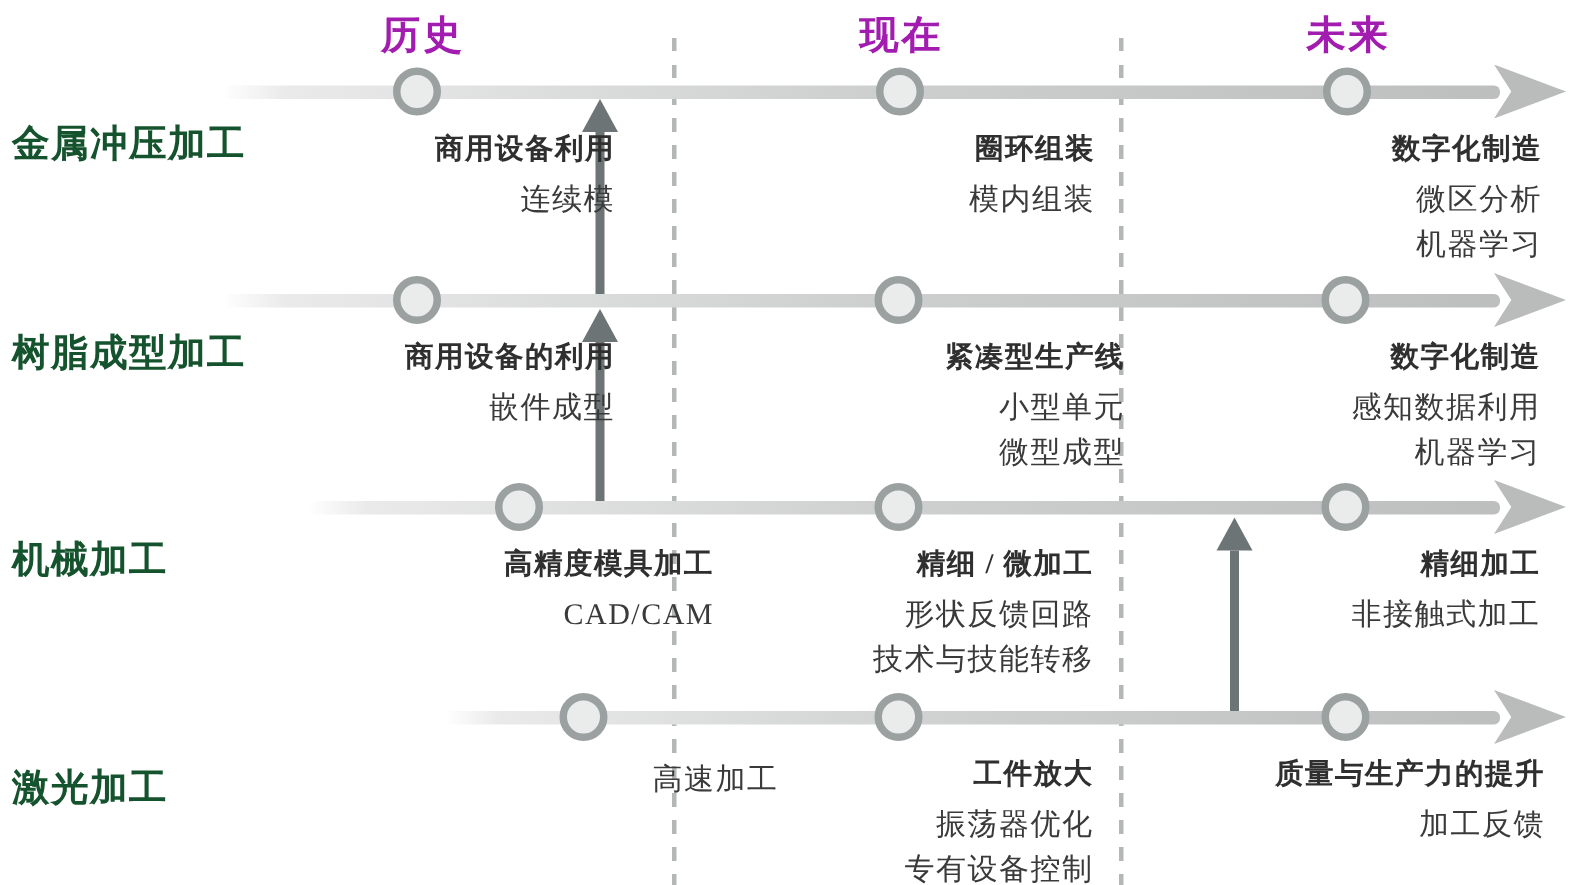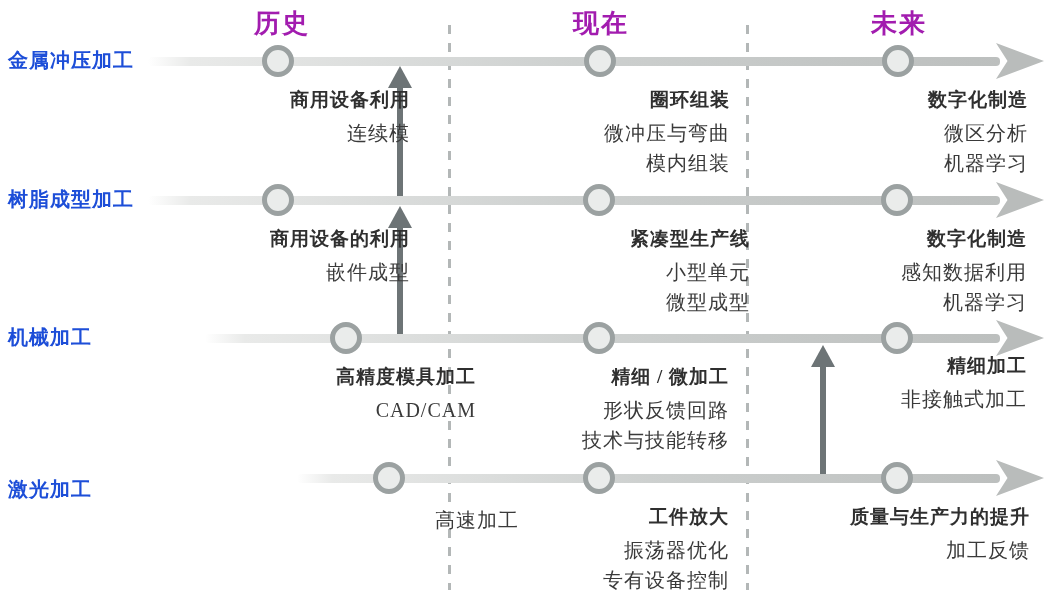--- a/index.html
+++ b/index.html
@@ -9,22 +9,22 @@
   }
   .period-header{
     position:absolute;top:6px;transform:translateX(-50%);
     font-size:26px;font-weight:bold;color:#a21caf;letter-spacing:2px;white-space:nowrap;
   }
   .divider{
     position:absolute;top:25px;height:565px;width:3px;
     background:repeating-linear-gradient(to bottom,#b3b7b7 0 9px,transparent 9px 18px);
   }
   .row-label{
-    position:absolute;left:8px;font-size:20px;font-weight:bold;color:#1d4ed8;
-    letter-spacing:1px;white-space:nowrap;
+    position:absolute;left:8px;font-size:25px;font-weight:bold;color:#14532d;
+    letter-spacing:1px;white-space:nowrap;margin-top:32px;
   }
   .track{
     position:absolute;height:9px;border-radius:4px;
     background:linear-gradient(to right,rgba(238,239,238,0) 0,#e9eae9 5%,#cdd0cf 50%,#bcbfbe 100%);
   }
   .track-head{
     position:absolute;width:48px;height:36px;background:#b9bcbb;
     clip-path:polygon(0 0,100% 50%,0 100%,24% 50%);
   }
   .node{
@@ -77,21 +77,20 @@
   <div class="track-head" style="left:996px;top:43px"></div>
   <div class="node" style="left:262px;top:45px"></div>
   <div class="node" style="left:584px;top:45px"></div>
   <div class="node" style="left:882px;top:45px"></div>
   <div class="milestone" style="left:280px;top:88px">
     <div class="ms-title">商用设备利用</div>
     <div class="ms-line">连续模</div>
   </div>
   <div class="milestone" style="left:600px;top:88px">
     <div class="ms-title">圈环组装</div>
-    <div class="ms-line">微冲压与弯曲</div>
     <div class="ms-line">模内组装</div>
   </div>
   <div class="milestone" style="left:898px;top:88px">
     <div class="ms-title">数字化制造</div>
     <div class="ms-line">微区分析</div>
     <div class="ms-line">机器学习</div>
   </div>
 
   <div class="row-label" style="top:186px">树脂成型加工</div>
   <div class="track" style="left:148px;top:196px;width:852px"></div>
@@ -122,21 +121,21 @@
   <div class="node" style="left:881px;top:322px"></div>
   <div class="milestone" style="left:346px;top:365px">
     <div class="ms-title">高精度模具加工</div>
     <div class="ms-line">CAD/CAM</div>
   </div>
   <div class="milestone" style="left:599px;top:365px">
     <div class="ms-title">精细 / 微加工</div>
     <div class="ms-line">形状反馈回路</div>
     <div class="ms-line">技术与技能转移</div>
   </div>
-  <div class="milestone" style="left:897px;top:354px">
+  <div class="milestone" style="left:897px;top:365px">
     <div class="ms-title">精细加工</div>
     <div class="ms-line">非接触式加工</div>
   </div>
 
   <div class="row-label" style="top:476px">激光加工</div>
   <div class="track" style="left:297px;top:474px;width:703px"></div>
   <div class="track-head" style="left:996px;top:460px"></div>
   <div class="node" style="left:373px;top:462px"></div>
   <div class="node" style="left:583px;top:462px"></div>
   <div class="node" style="left:881px;top:462px"></div>

